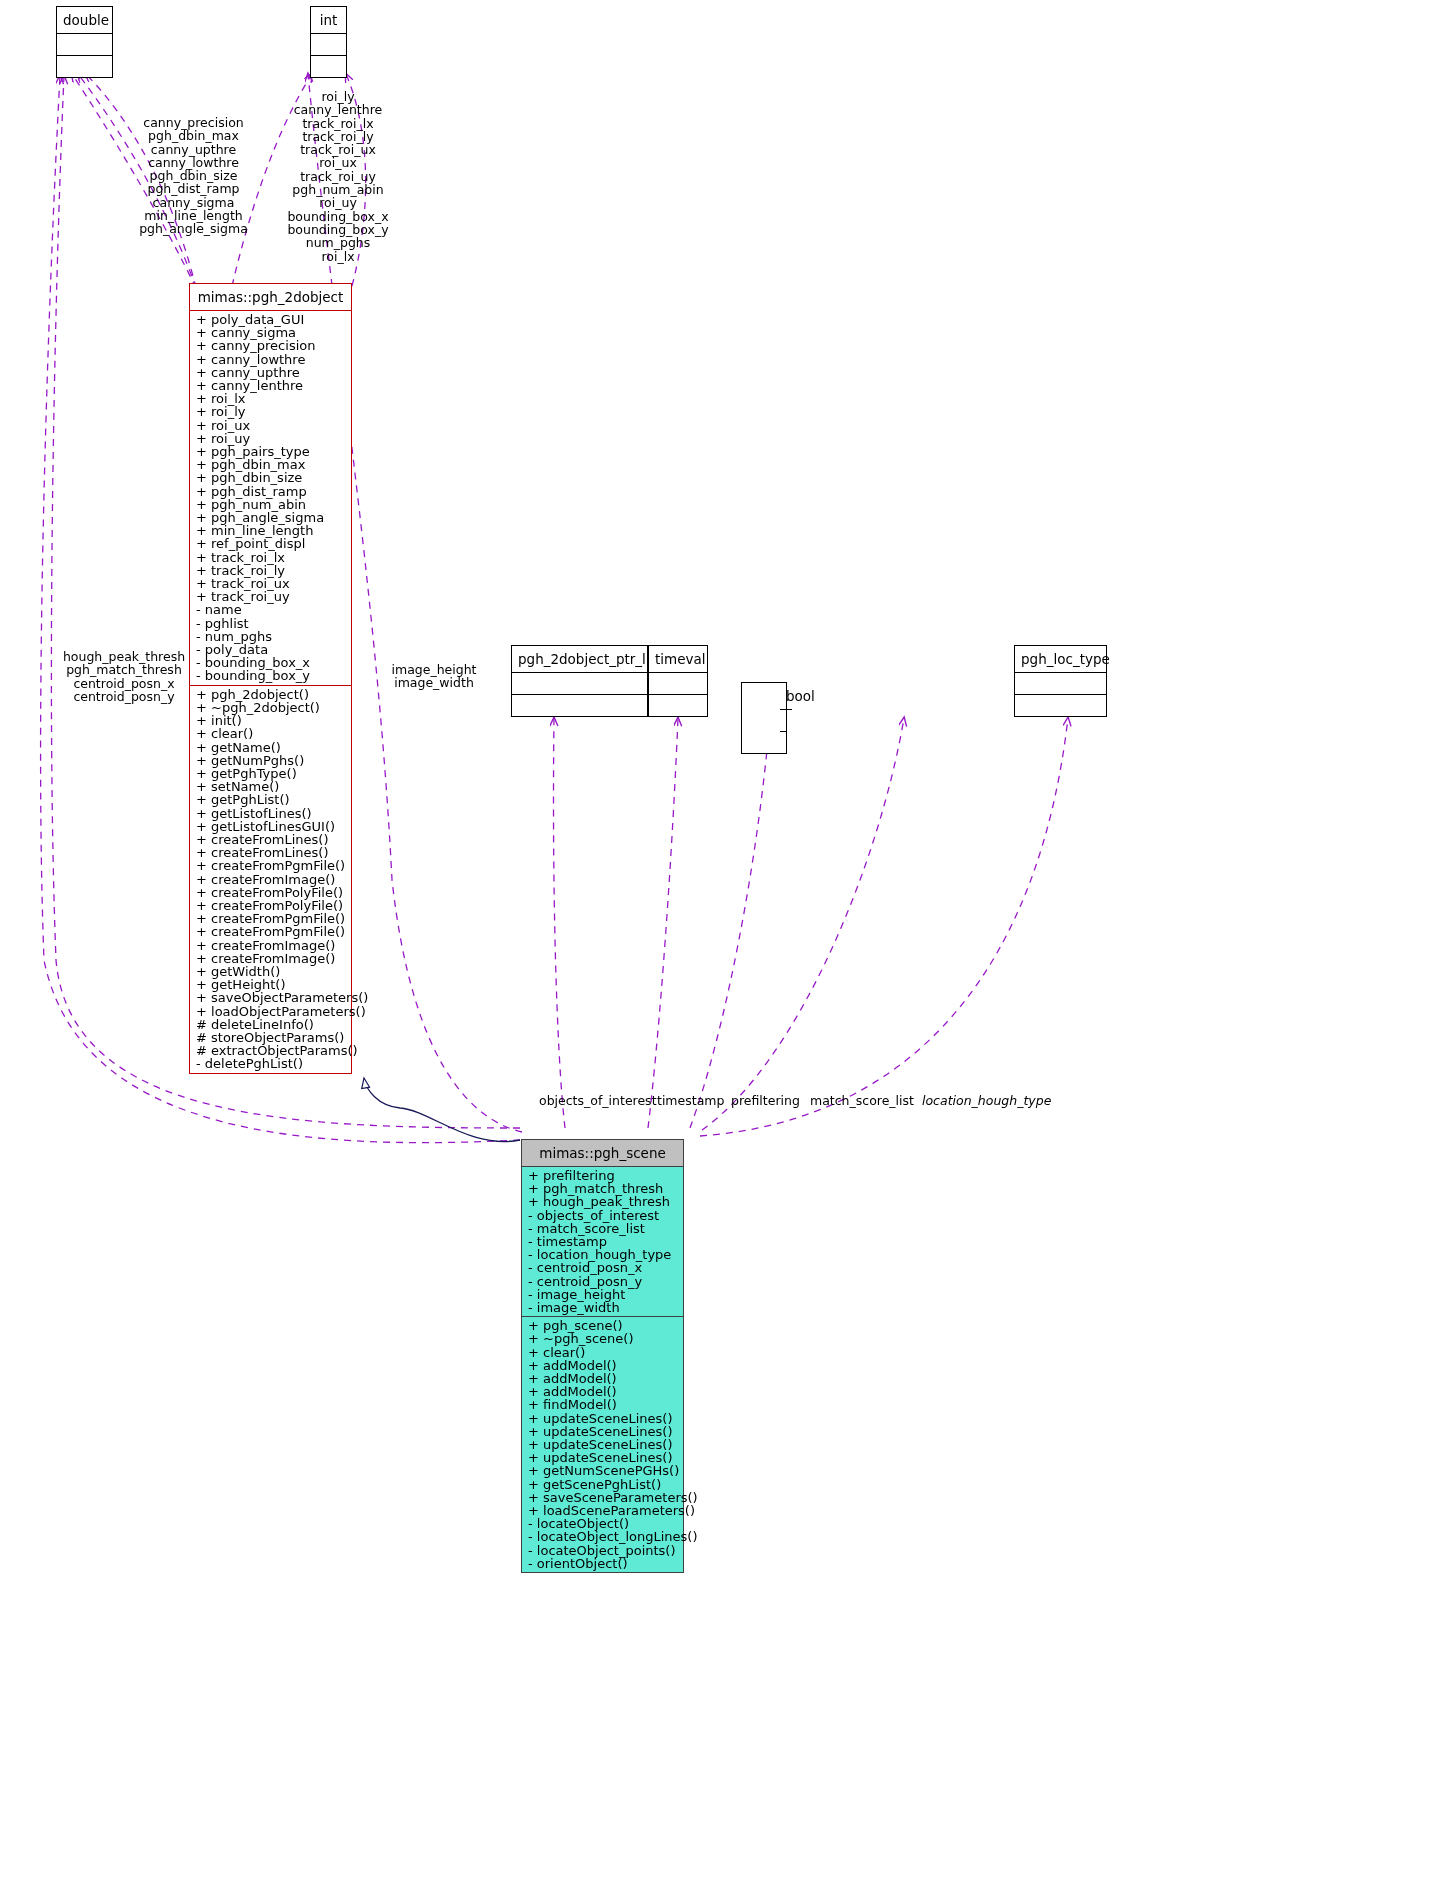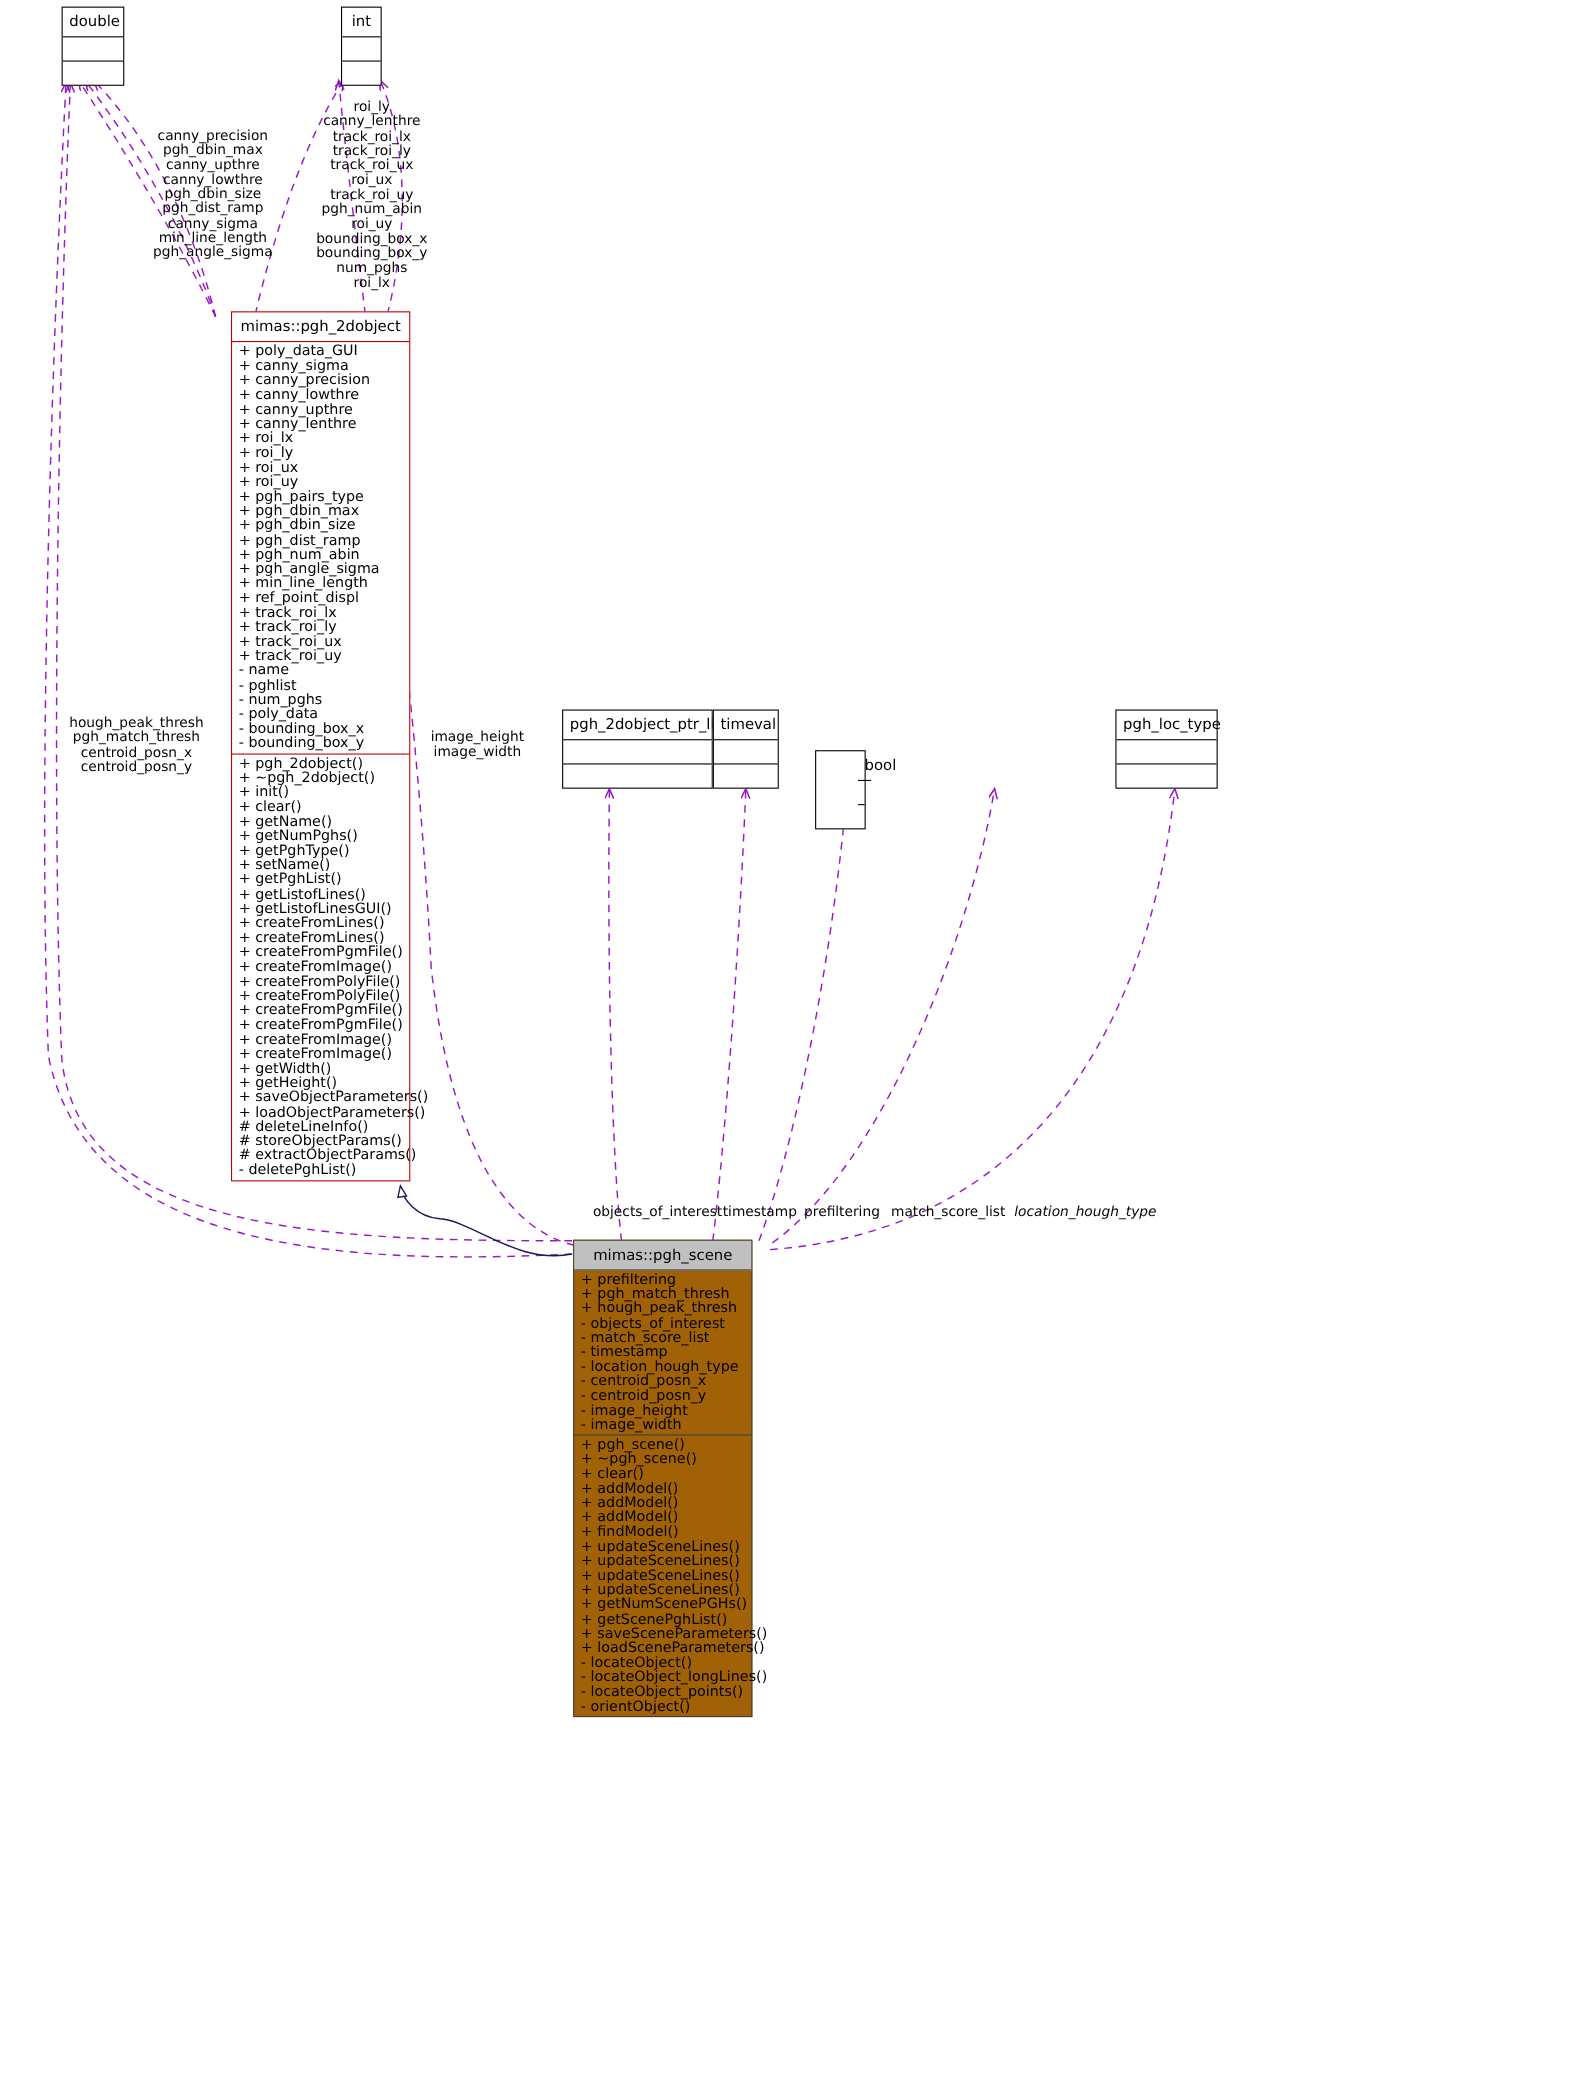--- a/index.html
+++ b/index.html
@@ -29,21 +29,21 @@
   .plain .title{border-bottom:1px solid #000;font-size:13.5px;}
   .plain .band{height:21px;border-bottom:1px solid #000;}
   .plain .band.last{border-bottom:none;}
 
   
   .cls-red{border:1px solid #c00000;background:#ffffff;}
   .cls-red .title{border-bottom:1px solid #c00000;}
   .cls-red .sep{border-top:1px solid #c00000;}
 
   
-  .cls-grey{border:1px solid #404040;background:#a16207;}
+  .cls-grey{border:1px solid #404040;background:#5eead4;margin-top:12px;}
   .cls-grey .title{border-bottom:1px solid #404040;background:#c0c0c0;}
   .cls-grey .sep{border-top:1px solid #404040;}
 
   
   .elabel{
     position:absolute;font-size:12.5px;line-height:13.3px;
     white-space:pre;color:#000;
   }
   .elabel.center{text-align:center;}
   .elabel.left{text-align:left;}
@@ -123,21 +123,21 @@
     <div class="band last"></div>
   </div>
 
 
   <div class="node plain" style="left:1014px;top:645px;width:93px;">
     <div class="title">pgh_loc_type</div>
     <div class="band"></div>
     <div class="band last"></div>
   </div>
 
-  <div class="node cls-red" style="left:189px;top:283px;width:163px;margin-left:21px;">
+  <div class="node cls-red" style="left:189px;top:283px;width:163px;">
     <div class="title">mimas::pgh_2dobject</div>
     <div class="sect" id="pgh2d-attrs">
         <div class="row">+ poly_data_GUI</div>
         <div class="row">+ canny_sigma</div>
         <div class="row">+ canny_precision</div>
         <div class="row">+ canny_lowthre</div>
         <div class="row">+ canny_upthre</div>
         <div class="row">+ canny_lenthre</div>
         <div class="row">+ roi_lx</div>
         <div class="row">+ roi_ly</div>

